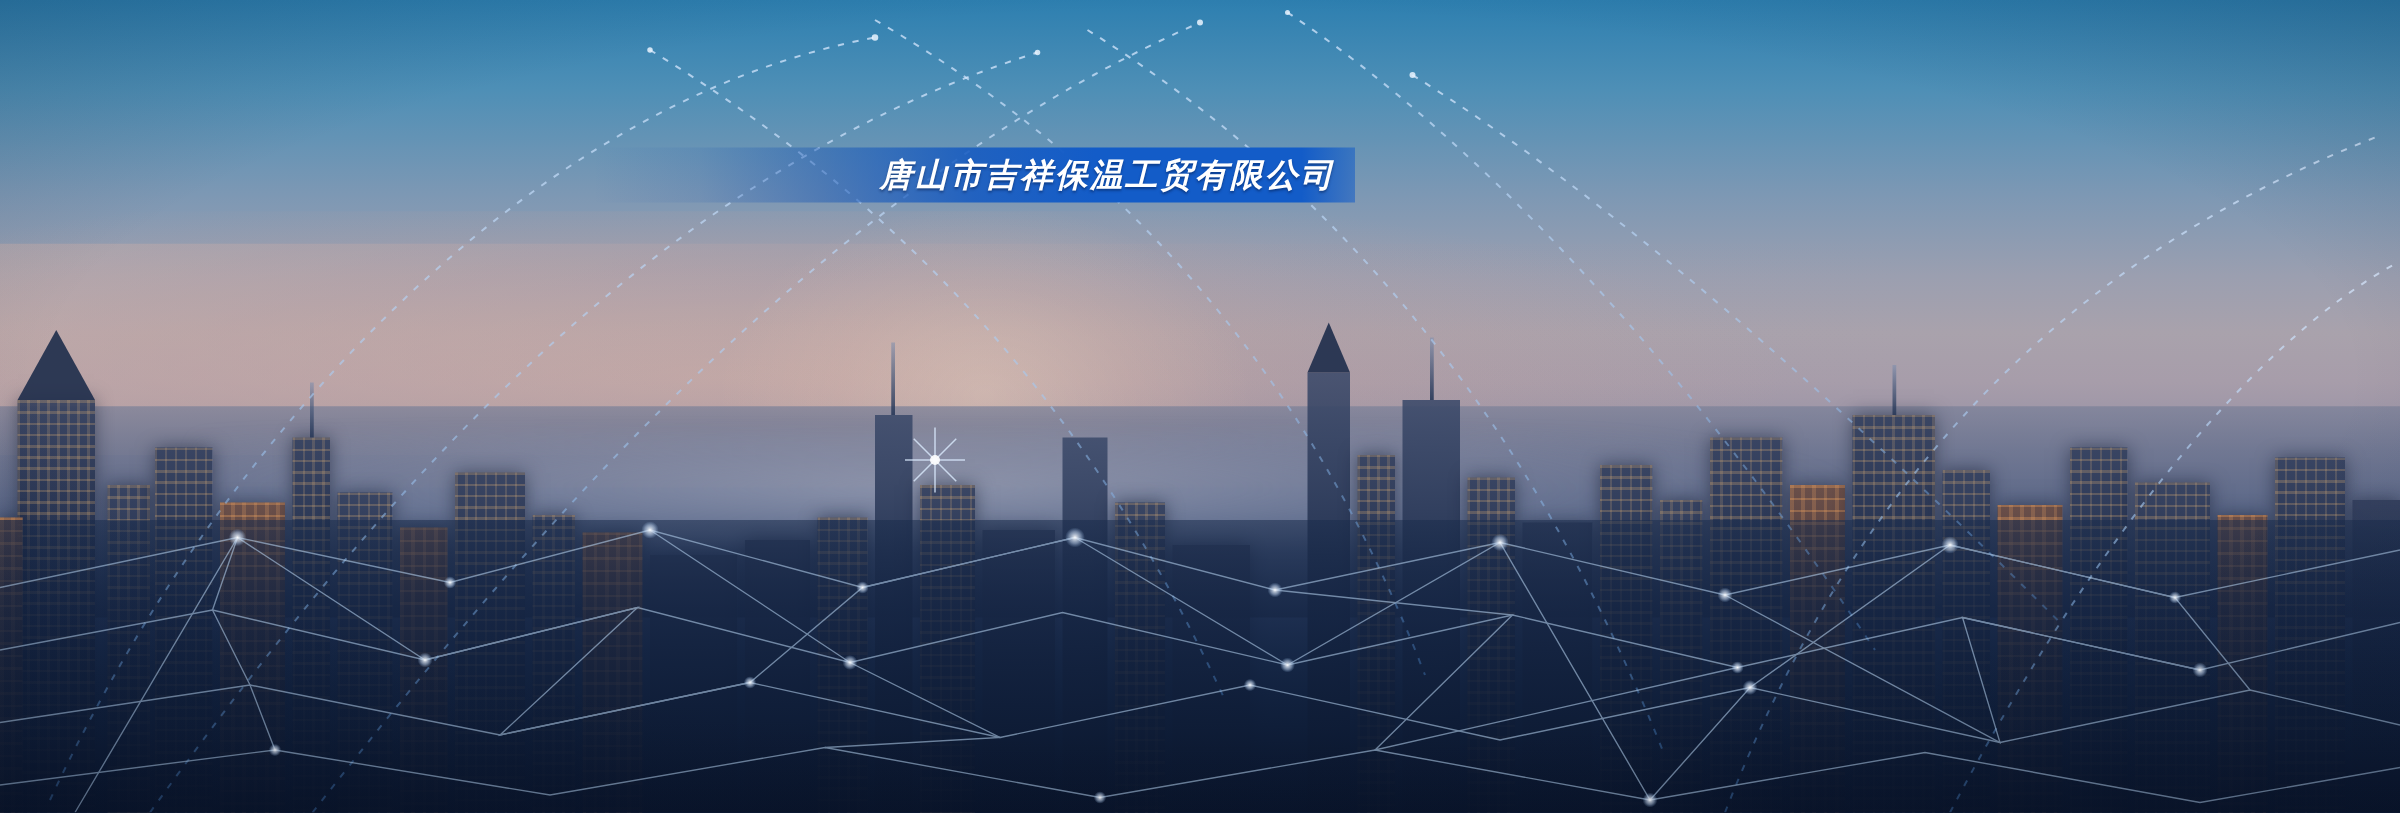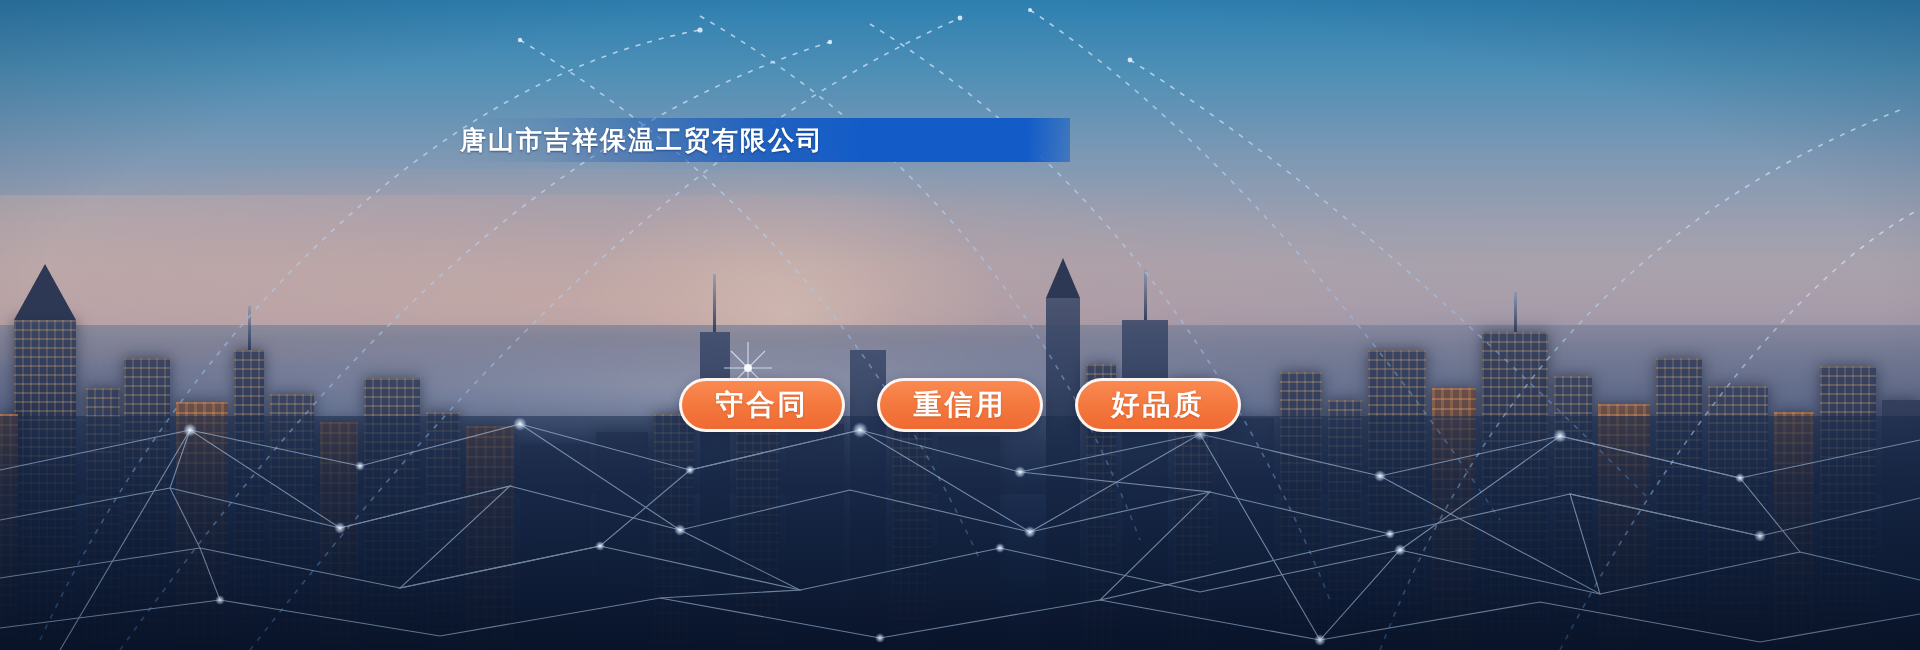--- a/index.html
+++ b/index.html
@@ -113,31 +113,32 @@
   .net { position:absolute; inset:0; pointer-events:none; }
   .net svg { display:block; width:1920px; height:650px; }
 
   
   .content {
     position:absolute; inset:0;
     display:flex; flex-direction:column; align-items:center;
   }
 
   .company-band {
-    position:absolute; left:460px; top:118px;
+    position:absolute; left:474px; top:118px;
     width:610px; height:44px;
-    display:flex; align-items:center; 
+    display:flex; align-items:center; justify-content:flex-end;
     background:linear-gradient(90deg,
         rgba(26,80,170,0) 0%,
         rgba(26,84,174,.12) 14%,
         rgba(24,86,180,.45) 30%,
         rgba(21,90,193,.88) 50%,
         rgba(19,92,200,1) 66%,
         rgba(19,92,200,1) 93%,
         rgba(19,92,200,.55) 100%);
+    font-style:italic;
   }
   .company-band .txt {
     color:#ffffff;
     font-size:26px;
     font-weight:700;
     letter-spacing:2px;
     padding-right:16px;
     white-space:nowrap;
     text-shadow:0 1px 2px rgba(0,20,60,.45);
   }
@@ -344,26 +345,15 @@
 
   <div class="vignette"></div>
 
   <div class="content">
 
     <div class="company-band">
       <span class="txt">唐山市吉祥保温工贸有限公司</span>
     </div>
 
 
-    <div class="pills">
-      <div class="pill">
-        <span>守合同</span>
-      </div>
-      <div class="pill">
-        <span>重信用</span>
-      </div>
-      <div class="pill">
-        <span>好品质</span>
-      </div>
-    </div>
 
   </div>
 </div>
 
 </body></html>

